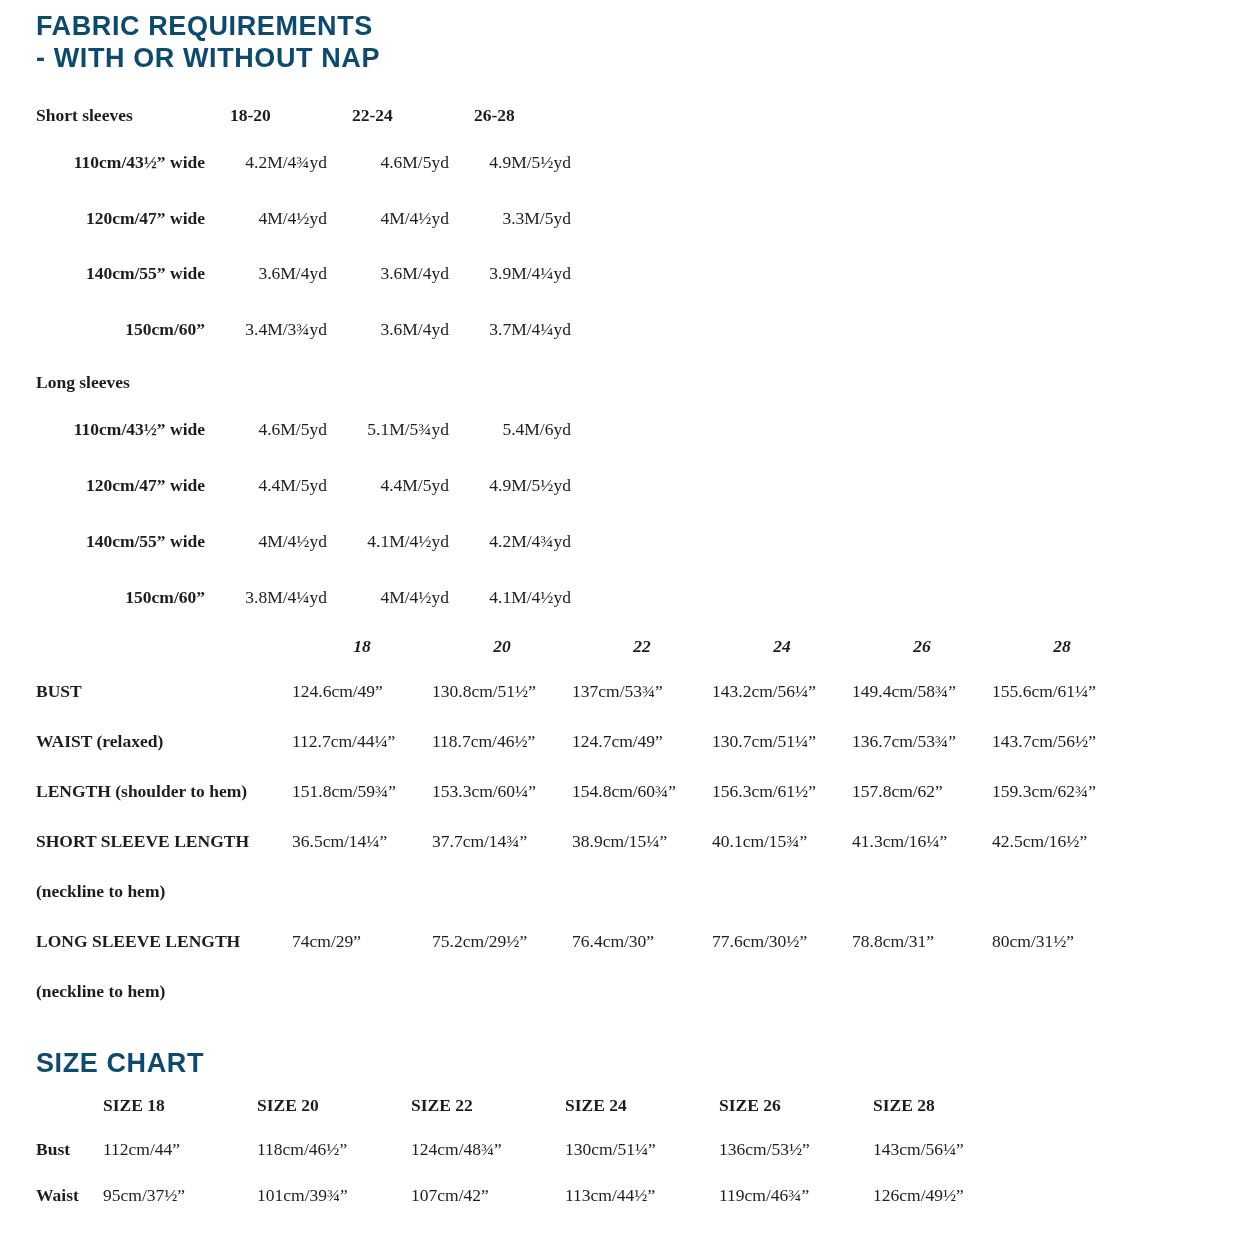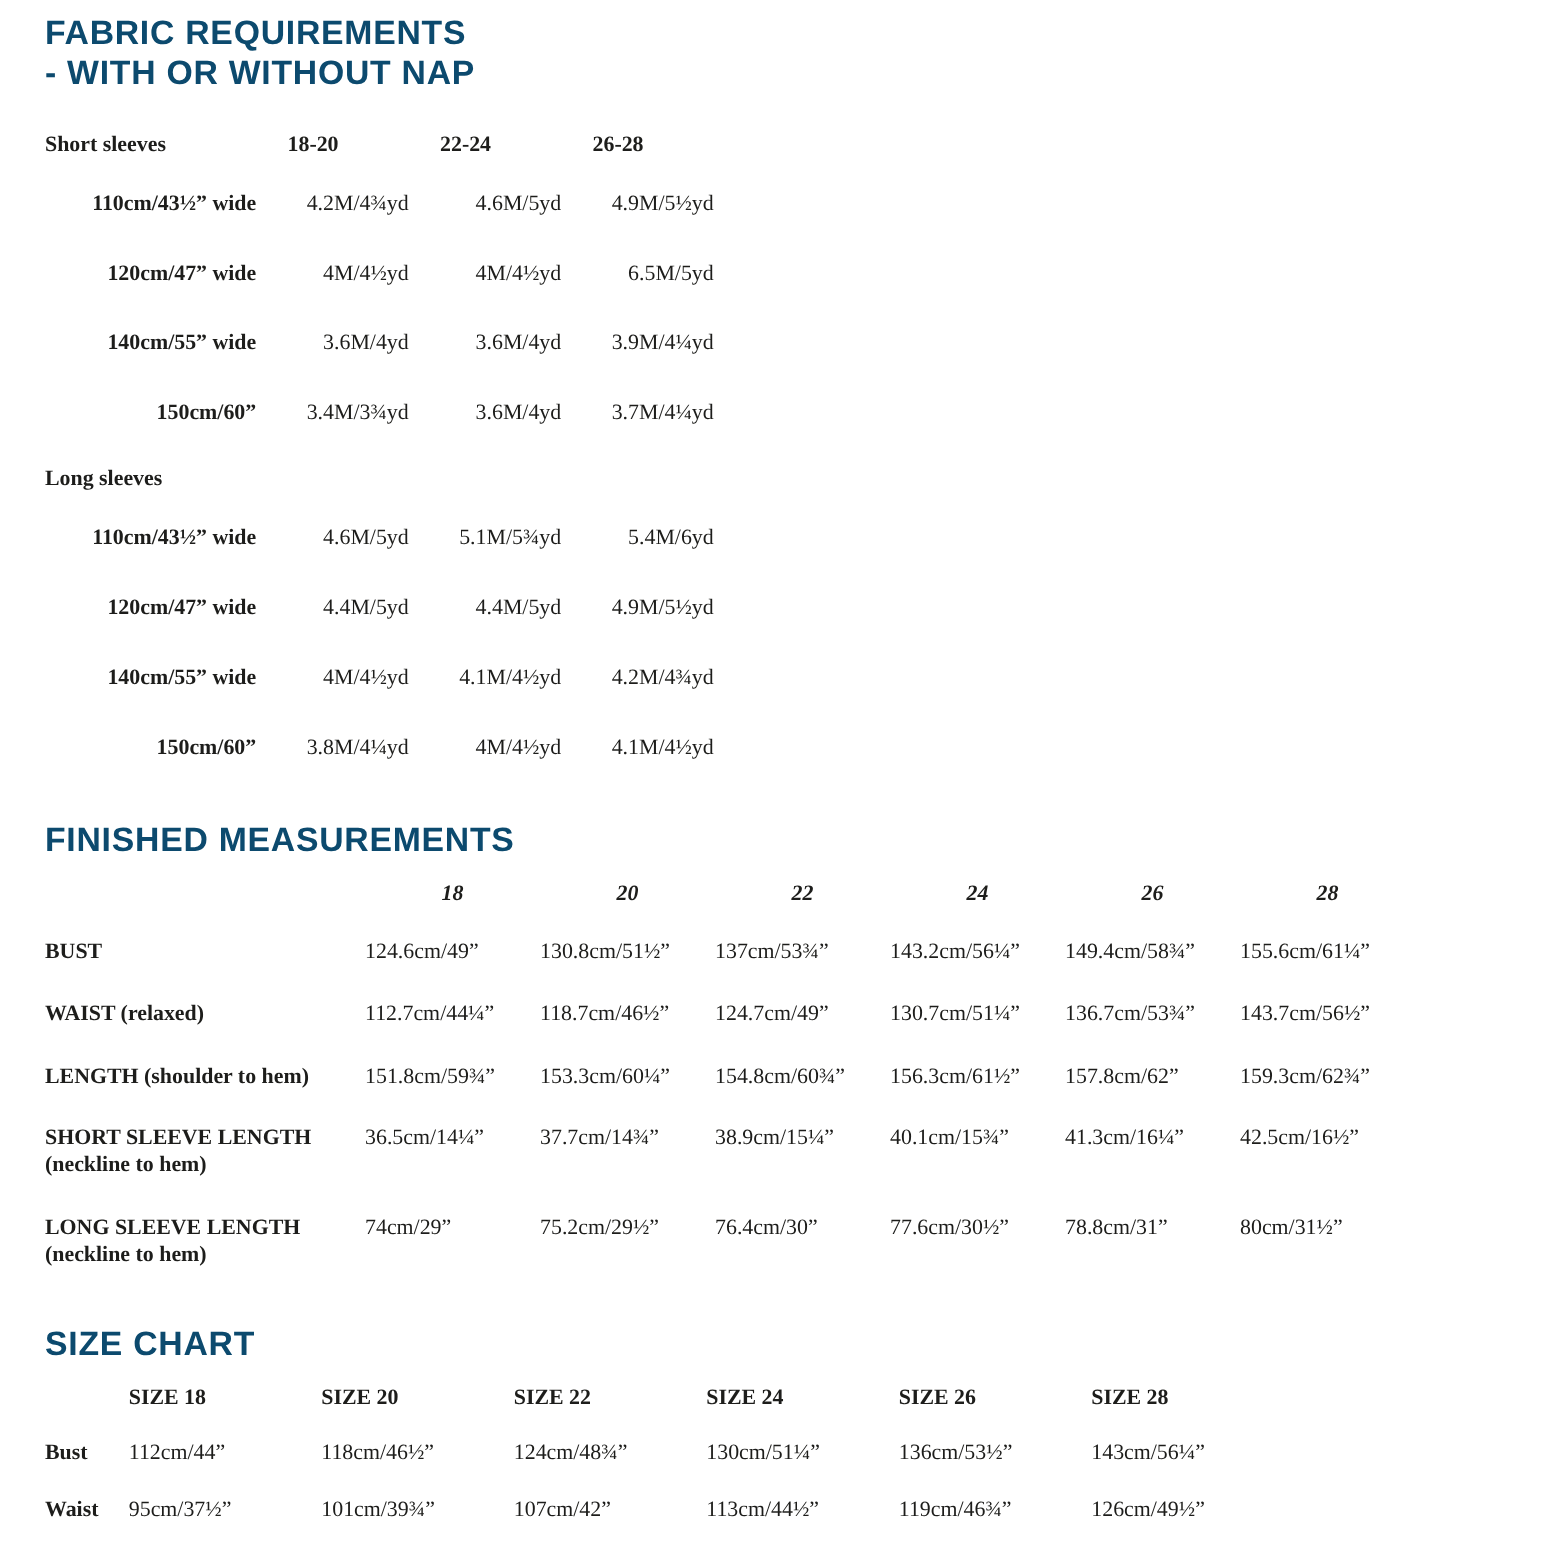--- a/index.html
+++ b/index.html
@@ -47,21 +47,21 @@
   .fabric-table thead th { padding: 14px 0 8px 0; }
   .fabric-table thead th.group-header { padding-left: 25px; }
   .fabric-table tbody th, .fabric-table tbody td { padding: 17px 0 17px 0; text-align: right; }
 
   
   .fm-table col.c-label { width: 256px; }
   .fm-table col.c-size { width: 140px; }
   .fm-table thead th { text-align: center; padding: 10px 0 10px 0; font-style: italic; }
   .fm-table tbody th { padding: 14px 0; }
   .fm-table tbody td { text-align: left; padding: 14px 0; }
-  .fm-table .sublabel { display: block; font-weight: bold; }
+  .fm-table .sublabel { display: block; font-weight: bold; margin-top: 28px; }
 
   
   .sc-table col.c-label { width: 67px; }
   .sc-table col.c-size { width: 154px; }
   .sc-table thead th { padding: 10px 0 10px 0; }
   .sc-table tbody th, .sc-table tbody td { padding: 12px 0 12px 0; }
 </style>
 </head>
 <body>
 
@@ -91,21 +91,21 @@
       <tr>
         <th class="row-label">110cm/43½” wide</th>
         <td>4.2M/4¾yd</td>
         <td>4.6M/5yd</td>
         <td>4.9M/5½yd</td>
       </tr>
       <tr>
         <th class="row-label">120cm/47” wide</th>
         <td>4M/4½yd</td>
         <td>4M/4½yd</td>
-        <td>6.5M/5yd</td>
+        <td>3.3M/5yd</td>
       </tr>
       <tr>
         <th class="row-label">140cm/55” wide</th>
         <td>3.6M/4yd</td>
         <td>3.6M/4yd</td>
         <td>3.9M/4¼yd</td>
       </tr>
       <tr>
         <th class="row-label">150cm/60”</th>
         <td>3.4M/3¾yd</td>
@@ -151,21 +151,20 @@
       </tr>
       <tr>
         <th class="row-label">150cm/60”</th>
         <td>3.8M/4¼yd</td>
         <td>4M/4½yd</td>
         <td>4.1M/4½yd</td>
       </tr>
     </tbody>
   </table>
 
-  <h2 class="section-title">FINISHED MEASUREMENTS</h2>
 
   <table class="fm-table">
     <colgroup>
       <col class="c-label">
         <col class="c-size">
         <col class="c-size">
         <col class="c-size">
       <col class="c-size">
         <col class="c-size">
         <col class="c-size">

